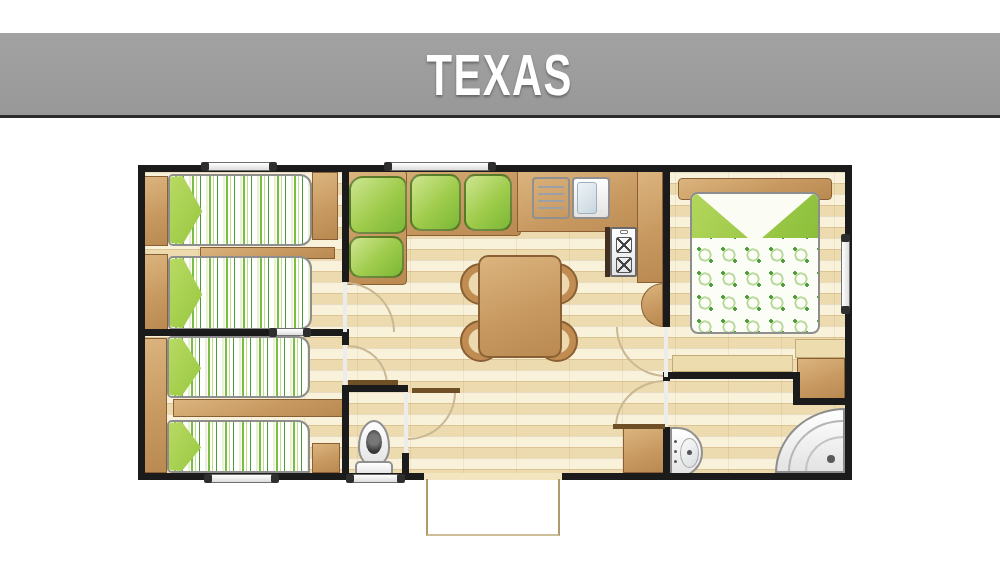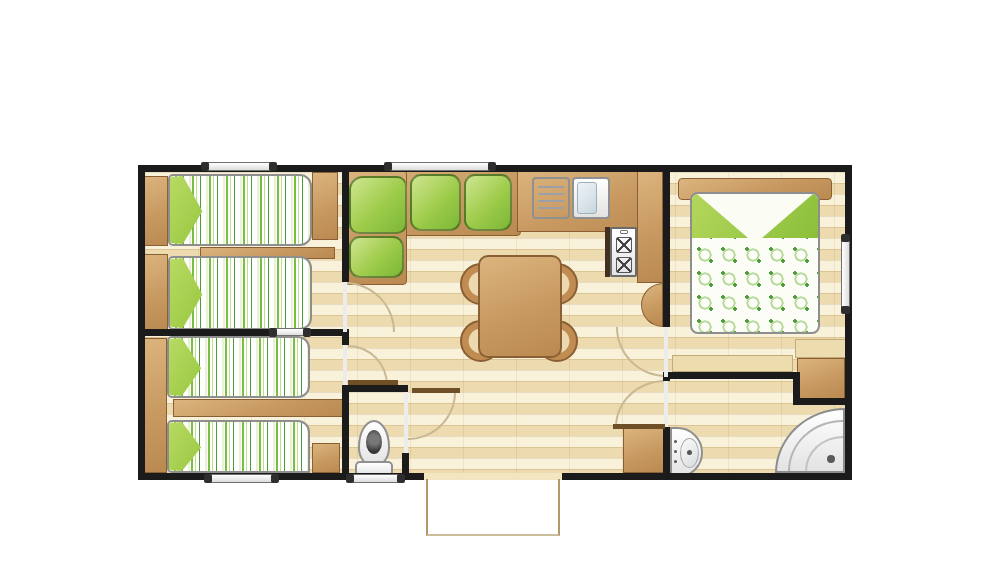--- a/index.html
+++ b/index.html
@@ -60,20 +60,23 @@
   .win-v::before { top:-2px; } .win-v::after { bottom:-2px; }
 
   .leaf { position:absolute; background:#6f5026; z-index:9; }
   .arc  { position:absolute; z-index:7; }
 </style>
 </head>
 <body>
 
 <div id="page">
 
+  <div id="banner">
+    <div class="title">TEXAS</div>
+  </div>
 
   <div id="plan">
     <div class="floor"></div>
 
     <div class="wood" style="left:1px;top:11px;width:29px;height:70px;"></div>
     <div class="bed" style="left:30px;top:9px;width:144px;height:72px;">
       <div class="pillow"></div>
     </div>
     <div class="wood" style="left:174px;top:7px;width:26px;height:68px;"></div>
     <div class="wood" style="left:62px;top:82px;width:135px;height:12px;"></div>

